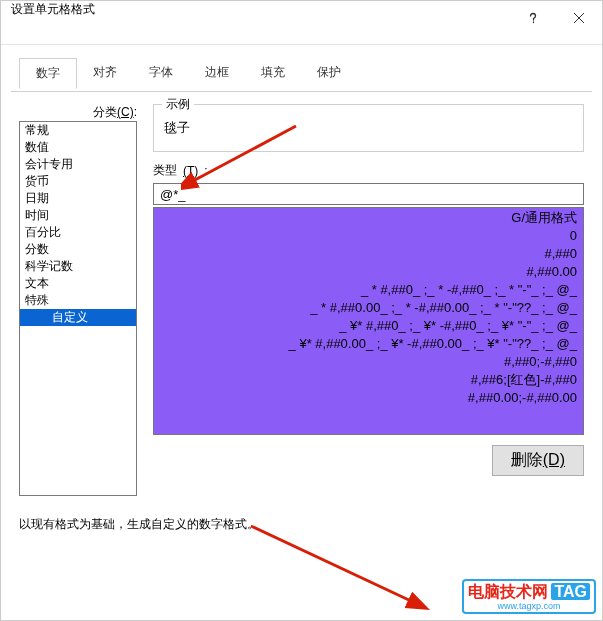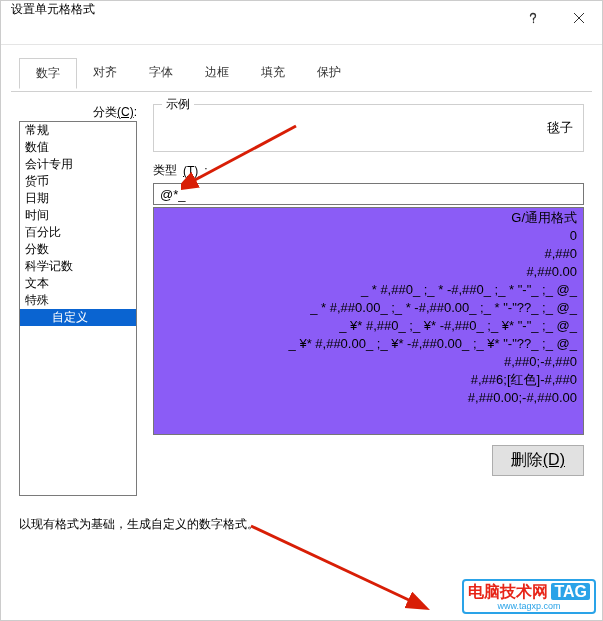--- a/index.html
+++ b/index.html
@@ -168,21 +168,21 @@
             <div class="category-item">分数</div>
             <div class="category-item">科学记数</div>
             <div class="category-item">文本</div>
             <div class="category-item">特殊</div>
             <div class="category-item selected">自定义</div>
           </div>
       </div>
       <div class="right-col">
         <div class="example-box">
           <div class="ex-label">示例</div>
-          <div style="font-size:13px;text-align:right;">毯子</div>
+          <div style="font-size:13px;">毯子</div>
         </div>
 
         <div class="type-label"><span>类型</span><span class="underl">(T)</span>:</div>
         <input class="type-input" id="typeInput" value="@*_" style="">
 
         <div class="format-list" id="formatList">
             <div class="format-item">G/通用格式</div>
             <div class="format-item">0</div>
             <div class="format-item">#,##0</div>
             <div class="format-item">#,##0.00</div>

